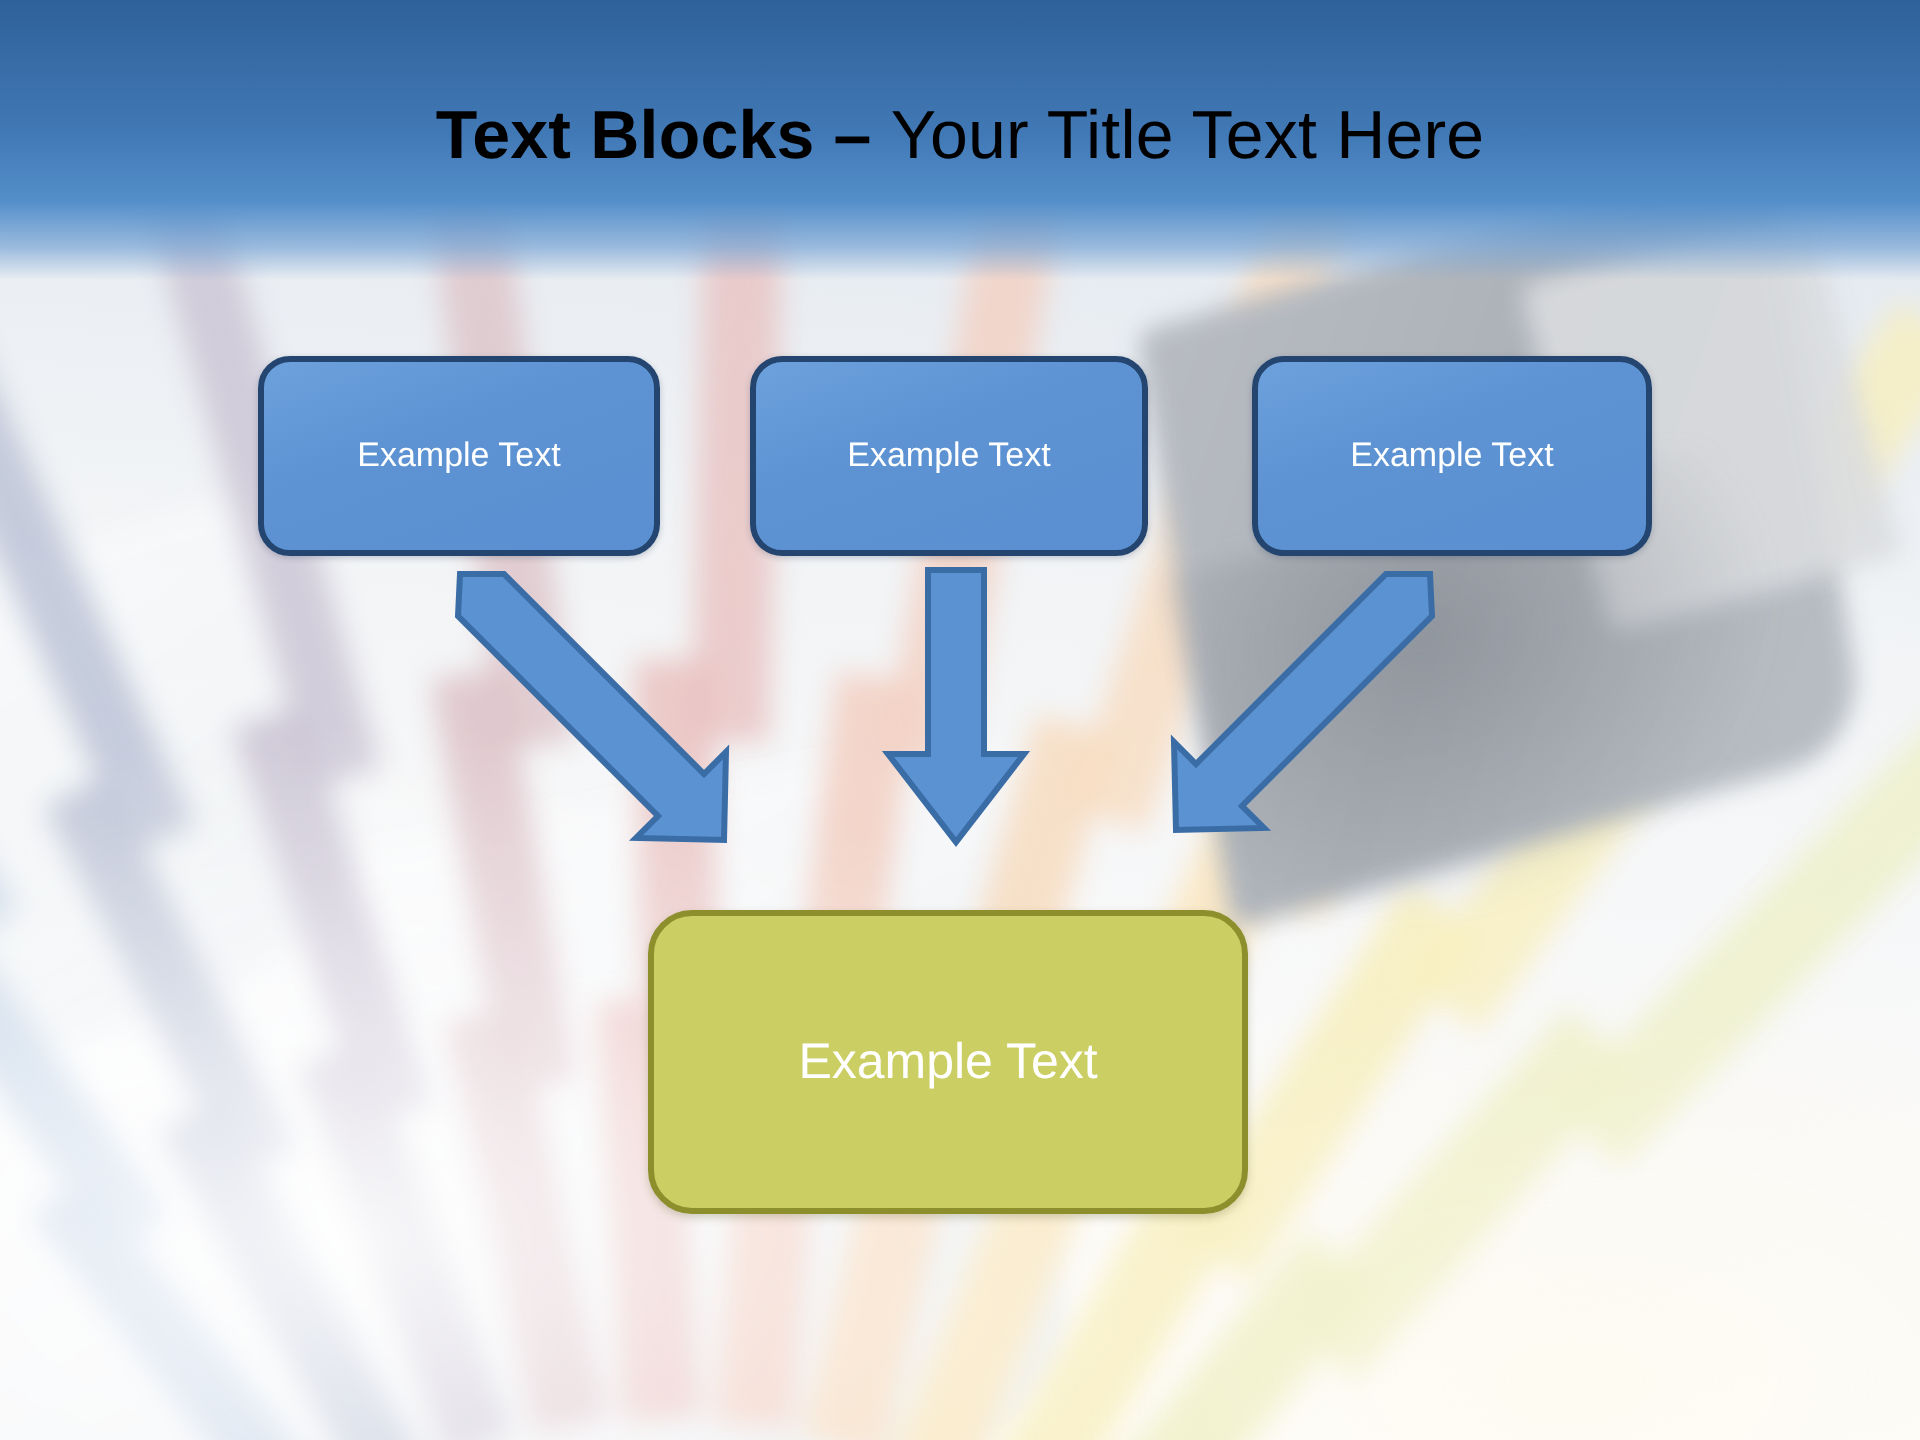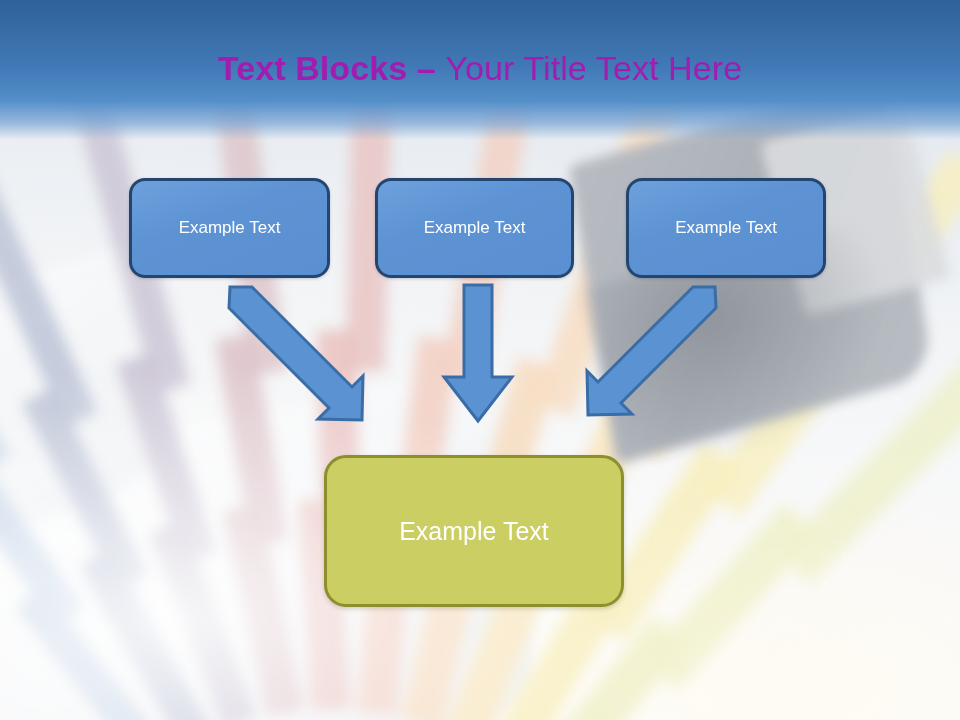--- a/index.html
+++ b/index.html
@@ -111,21 +111,21 @@
         #548fca 72%,
         rgba(121,165,212,.72) 88%,
         rgba(168,198,228,0) 100%);
   }
   .title-text {
     position: absolute;
     left: 0;
     top: 48px;
     width: 960px;
     text-align: center;
-    color: #a21caf;
+    color: #000000;
     font-size: 34px;
     line-height: 40px;
     letter-spacing: .1px;
     white-space: nowrap;
   }
   .title-text .strong { font-weight: bold; }
   .title-text .light  { font-weight: normal; }
 
   
   .box-blue {

